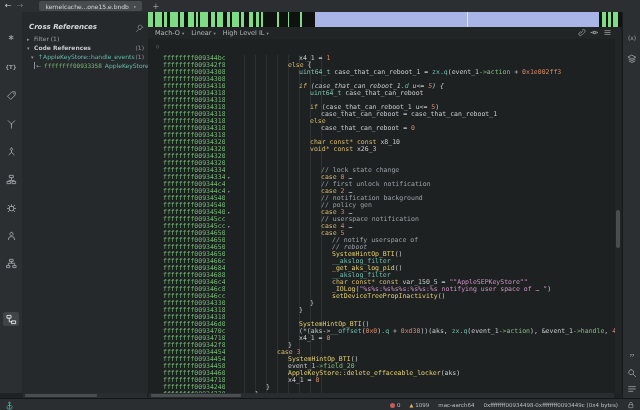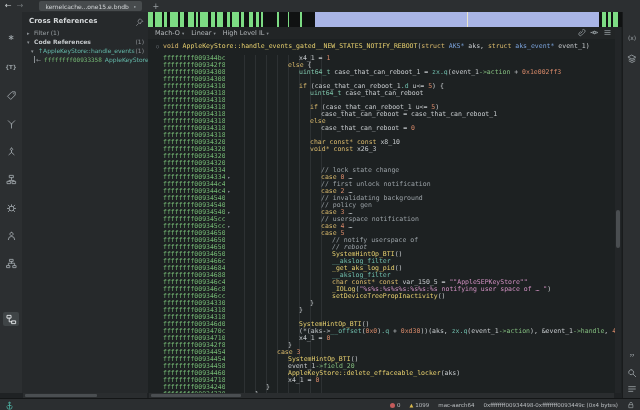--- a/index.html
+++ b/index.html
@@ -18,21 +18,21 @@
   #leftstrip{position:absolute;left:0;top:12px;width:22px;height:386px;background:#2c2f31;
              border-right:1px solid #191b1c;}
   .stripicon{position:absolute;left:3px;width:16px;height:14px;display:flex;align-items:center;
              justify-content:center;color:#9aa1a5;}
   .stripicon.selected{background:#3f4446;border-radius:2px;color:#e4e7e9;}
   .stripicon svg{width:11px;height:11px;}
   .tglyph{font-weight:bold;}
   
   #xrefs{position:absolute;left:22px;top:12px;width:126px;height:381px;background:#26292b;
          border-right:1px solid #141617;overflow:hidden;}
-  .xr-head{height:14px;display:flex;align-items:center;padding:2px 4px 0 7px;}
+  .xr-head{height:14px;display:flex;align-items:center;padding:8px 4px 0 7px;font-style:italic;}
   .xr-title{font-size:7px;font-weight:bold;color:#d5d8da;flex:1;}
   .xr-pin{color:#8d9296;}
   .xr-pin svg{width:9px;height:9px;}
   .xr-row{height:9px;display:flex;align-items:center;padding-left:5px;white-space:nowrap;}
   .disc{color:#8d9296;font-size:5px;width:7px;flex:0 0 7px;}
   .xr-grey{font-size:6px;color:#9aa0a4;}
   .xr-bold{font-size:6px;color:#c3c7ca;font-weight:bold;flex:1;}
   .xr-teal{font-size:6px;color:#63b7a8;}
   .xr-count{font-size:6px;color:#8d9296;margin-left:auto;padding-right:4px;}
   .xr-row.indent1{padding-left:9px;}
@@ -260,54 +260,53 @@
       <span id="eye-slot"><svg viewBox="0 0 12 12">
             <path d="M1.5 6 Q6 2.2 10.5 6 Q6 9.8 1.5 6 Z M6 6 m-1.3 0 a1.3 1.3 0 1 0 2.6 0 a1.3 1.3 0 1 0 -2.6 0" fill="none" stroke="currentColor" stroke-width="1" stroke-linecap="round" stroke-linejoin="round"></path>
           </svg></span>
       <span id="menu-slot"><svg viewBox="0 0 12 12">
             <path d="M2.5 3.5 h7 M2.5 6 h7 M2.5 8.5 h7" fill="none" stroke="currentColor" stroke-width="1" stroke-linecap="round" stroke-linejoin="round"></path>
           </svg></span>
     </span>
   </div>
   <div id="sigrow">
     <span class="sig-circle">○</span>
-    <span id="sig-tokens"><span class="tk-kw">void </span><span class="tk-fn">AppleKeyStore::handle_events_gated__NEW_STATES_NOTIFY_REBOOT</span><span class="tk-pl">(</span><span class="tk-kw">struct </span><span class="tk-bl">AKS* </span><span class="tk-pl">aks, </span><span class="tk-kw">struct </span><span class="tk-bl">aks_event* </span><span class="tk-pl">event_1)</span></span>
   </div>
   <div id="guides">
       <div class="guide" style="left: 96px;"></div>
       <div class="guide" style="left: 107px;"></div>
       <div class="guide" style="left: 118px;"></div>
       <div class="guide" style="left: 129px;"></div>
       <div class="guide" style="left: 140px;"></div>
       <div class="guide" style="left: 151px;"></div>
       <div class="guide" style="left: 162px;"></div>
       <div class="guide" style="left: 173px;"></div>
     </div>
   <div id="code-lines">
       <div class="crow"><span class="addr">ffffffff009344bc</span><span class="fold"></span><span class="ct" style="padding-left: 66px;"><span class="tk-pl">x4_1 = </span><span class="tk-nu">1</span></span></div>
       <div class="crow"><span class="addr">ffffffff009342f8</span><span class="fold"></span><span class="ct" style="padding-left: 55px;"><span class="tk-kw">else</span><span class="tk-pl"> {</span></span></div>
       <div class="crow"><span class="addr">ffffffff00934308</span><span class="fold"></span><span class="ct" style="padding-left: 66px;"><span class="tk-ty">uint64_t</span><span class="tk-pl"> case_that_can_reboot_1 = </span><span class="tk-tl">zx.q</span><span class="tk-pl">(event_1</span><span class="tk-fd">-&gt;action</span><span class="tk-pl"> + </span><span class="tk-nu">0x1e002ff3</span></span></div>
       <div class="crow"><span class="addr">ffffffff00934308</span><span class="fold"></span><span class="ct" style="padding-left: 0px;"></span></div>
-      <div class="crow"><span class="addr">ffffffff00934310</span><span class="fold"></span><span class="ct" style="padding-left: 66px;"><span class="tk-kw">if</span><span class="tk-pl"> (case_that_can_reboot_1</span><span class="tk-tl">.d</span><span class="tk-pl"> u&lt;= </span><span class="tk-nu">5</span><span class="tk-pl">) {</span></span></div>
+      <div class="crow"><span class="addr">ffffffff00934310</span><span class="fold"></span><span class="ct" style="padding-left: 66px; font-style: italic;"><span class="tk-kw">if</span><span class="tk-pl"> (case_that_can_reboot_1</span><span class="tk-tl">.d</span><span class="tk-pl"> u&lt;= </span><span class="tk-nu">5</span><span class="tk-pl">) {</span></span></div>
       <div class="crow"><span class="addr">ffffffff00934318</span><span class="fold"></span><span class="ct" style="padding-left: 77px;"><span class="tk-ty">uint64_t</span><span class="tk-pl"> case_that_can_reboot</span></span></div>
       <div class="crow"><span class="addr">ffffffff00934318</span><span class="fold"></span><span class="ct" style="padding-left: 0px;"></span></div>
       <div class="crow"><span class="addr">ffffffff00934318</span><span class="fold"></span><span class="ct" style="padding-left: 77px;"><span class="tk-kw">if</span><span class="tk-pl"> (case_that_can_reboot_1 u&lt;= </span><span class="tk-nu">5</span><span class="tk-pl">)</span></span></div>
       <div class="crow"><span class="addr">ffffffff00934318</span><span class="fold"></span><span class="ct" style="padding-left: 88px;"><span class="tk-pl">case_that_can_reboot = case_that_can_reboot_1</span></span></div>
       <div class="crow"><span class="addr">ffffffff00934318</span><span class="fold"></span><span class="ct" style="padding-left: 77px;"><span class="tk-kw">else</span></span></div>
       <div class="crow"><span class="addr">ffffffff00934318</span><span class="fold"></span><span class="ct" style="padding-left: 88px;"><span class="tk-pl">case_that_can_reboot = </span><span class="tk-nu">0</span></span></div>
       <div class="crow"><span class="addr">ffffffff00934318</span><span class="fold"></span><span class="ct" style="padding-left: 0px;"></span></div>
       <div class="crow"><span class="addr">ffffffff00934320</span><span class="fold"></span><span class="ct" style="padding-left: 77px;"><span class="tk-kw">char const* const</span><span class="tk-pl"> x8_10</span></span></div>
       <div class="crow"><span class="addr">ffffffff00934320</span><span class="fold"></span><span class="ct" style="padding-left: 77px;"><span class="tk-kw">void* const</span><span class="tk-pl"> x26_3</span></span></div>
       <div class="crow"><span class="addr">ffffffff00934320</span><span class="fold"></span><span class="ct" style="padding-left: 0px;"></span></div>
       <div class="crow"><span class="addr">ffffffff00934320</span><span class="fold"></span><span class="ct" style="padding-left: 77px; margin-top: 18px;"><span class="tk-kw">switch</span><span class="tk-pl"> (case_that_can_reboot) {</span></span></div>
       <div class="crow"><span class="addr">ffffffff00934334</span><span class="fold"></span><span class="ct" style="padding-left: 88px;"><span class="tk-cm">// lock state change</span></span></div>
       <div class="crow"><span class="addr">ffffffff00934334</span><span class="fold">▸</span><span class="ct" style="padding-left: 88px;"><span class="tk-kw">case</span><span class="tk-nu"> 0</span><span class="tk-pl"> …</span></span></div>
       <div class="crow"><span class="addr">ffffffff009344c4</span><span class="fold"></span><span class="ct" style="padding-left: 88px;"><span class="tk-cm">// first unlock notification</span></span></div>
       <div class="crow"><span class="addr">ffffffff009344c4</span><span class="fold">▸</span><span class="ct" style="padding-left: 88px;"><span class="tk-kw">case</span><span class="tk-nu"> 2</span><span class="tk-pl"> …</span></span></div>
-      <div class="crow"><span class="addr">ffffffff00934540</span><span class="fold"></span><span class="ct" style="padding-left: 88px;"><span class="tk-cm">// invalidating background</span></span></div>
+      <div class="crow"><span class="addr">ffffffff00934540</span><span class="fold"></span><span class="ct" style="padding-left: 88px;"><span class="tk-cm">// notification background</span></span></div>
       <div class="crow"><span class="addr">ffffffff00934540</span><span class="fold"></span><span class="ct" style="padding-left: 88px;"><span class="tk-cm">// policy gen</span></span></div>
       <div class="crow"><span class="addr">ffffffff00934540</span><span class="fold">▸</span><span class="ct" style="padding-left: 88px;"><span class="tk-kw">case</span><span class="tk-nu"> 3</span><span class="tk-pl"> …</span></span></div>
       <div class="crow"><span class="addr">ffffffff009345cc</span><span class="fold"></span><span class="ct" style="padding-left: 88px;"><span class="tk-cm">// userspace notification</span></span></div>
       <div class="crow"><span class="addr">ffffffff009345cc</span><span class="fold">▸</span><span class="ct" style="padding-left: 88px;"><span class="tk-kw">case</span><span class="tk-nu"> 4</span><span class="tk-pl"> …</span></span></div>
       <div class="crow"><span class="addr">ffffffff00934650</span><span class="fold"></span><span class="ct" style="padding-left: 88px;"><span class="tk-kw">case</span><span class="tk-nu"> 5</span></span></div>
       <div class="crow"><span class="addr">ffffffff00934650</span><span class="fold"></span><span class="ct" style="padding-left: 99px;"><span class="tk-cm">// notify userspace of</span></span></div>
       <div class="crow"><span class="addr">ffffffff00934650</span><span class="fold"></span><span class="ct" style="padding-left: 99px; font-style: italic;"><span class="tk-cm">// reboot</span></span></div>
       <div class="crow"><span class="addr">ffffffff00934650</span><span class="fold"></span><span class="ct" style="padding-left: 99px;"><span class="tk-fn">SystemHintOp_BTI</span><span class="tk-pl">()</span></span></div>
       <div class="crow"><span class="addr">ffffffff0093466c</span><span class="fold"></span><span class="ct" style="padding-left: 99px;"><span class="tk-tl">__akslog_filter</span></span></div>
       <div class="crow"><span class="addr">ffffffff00934684</span><span class="fold"></span><span class="ct" style="padding-left: 99px;"><span class="tk-fn">_get_aks_log_pid</span><span class="tk-pl">()</span></span></div>

